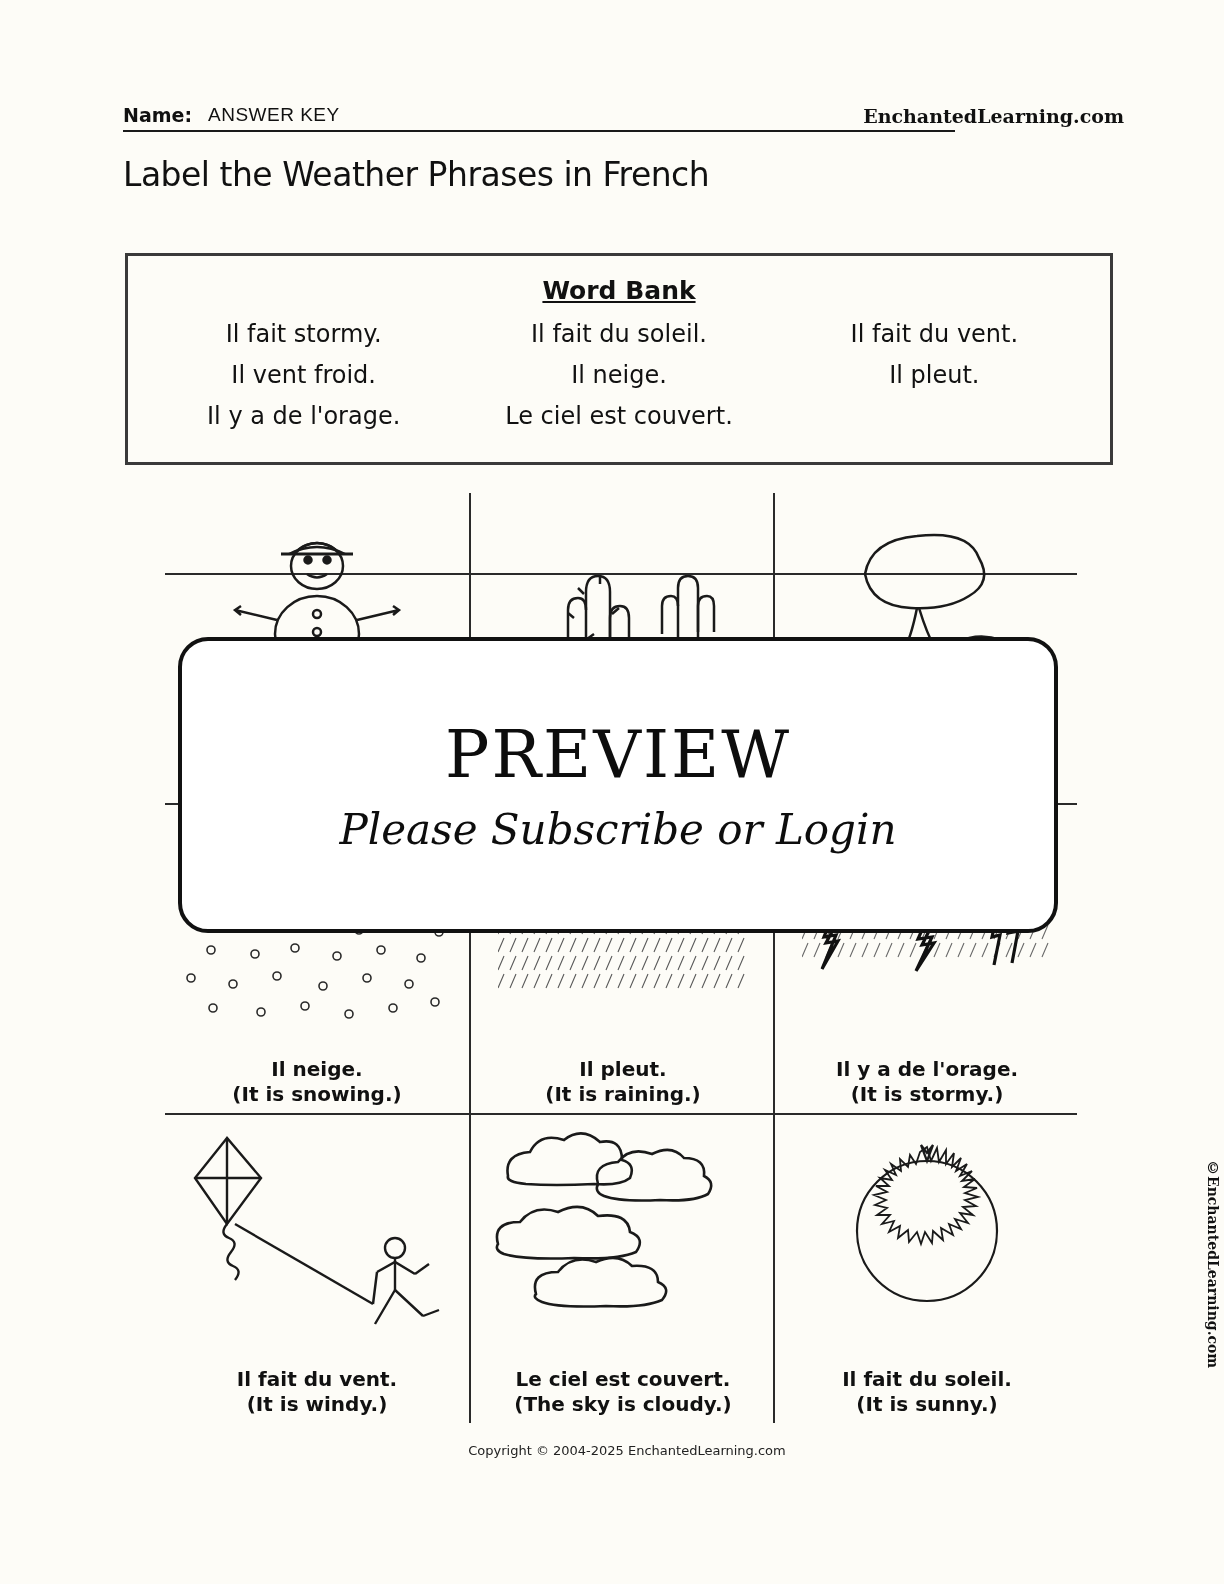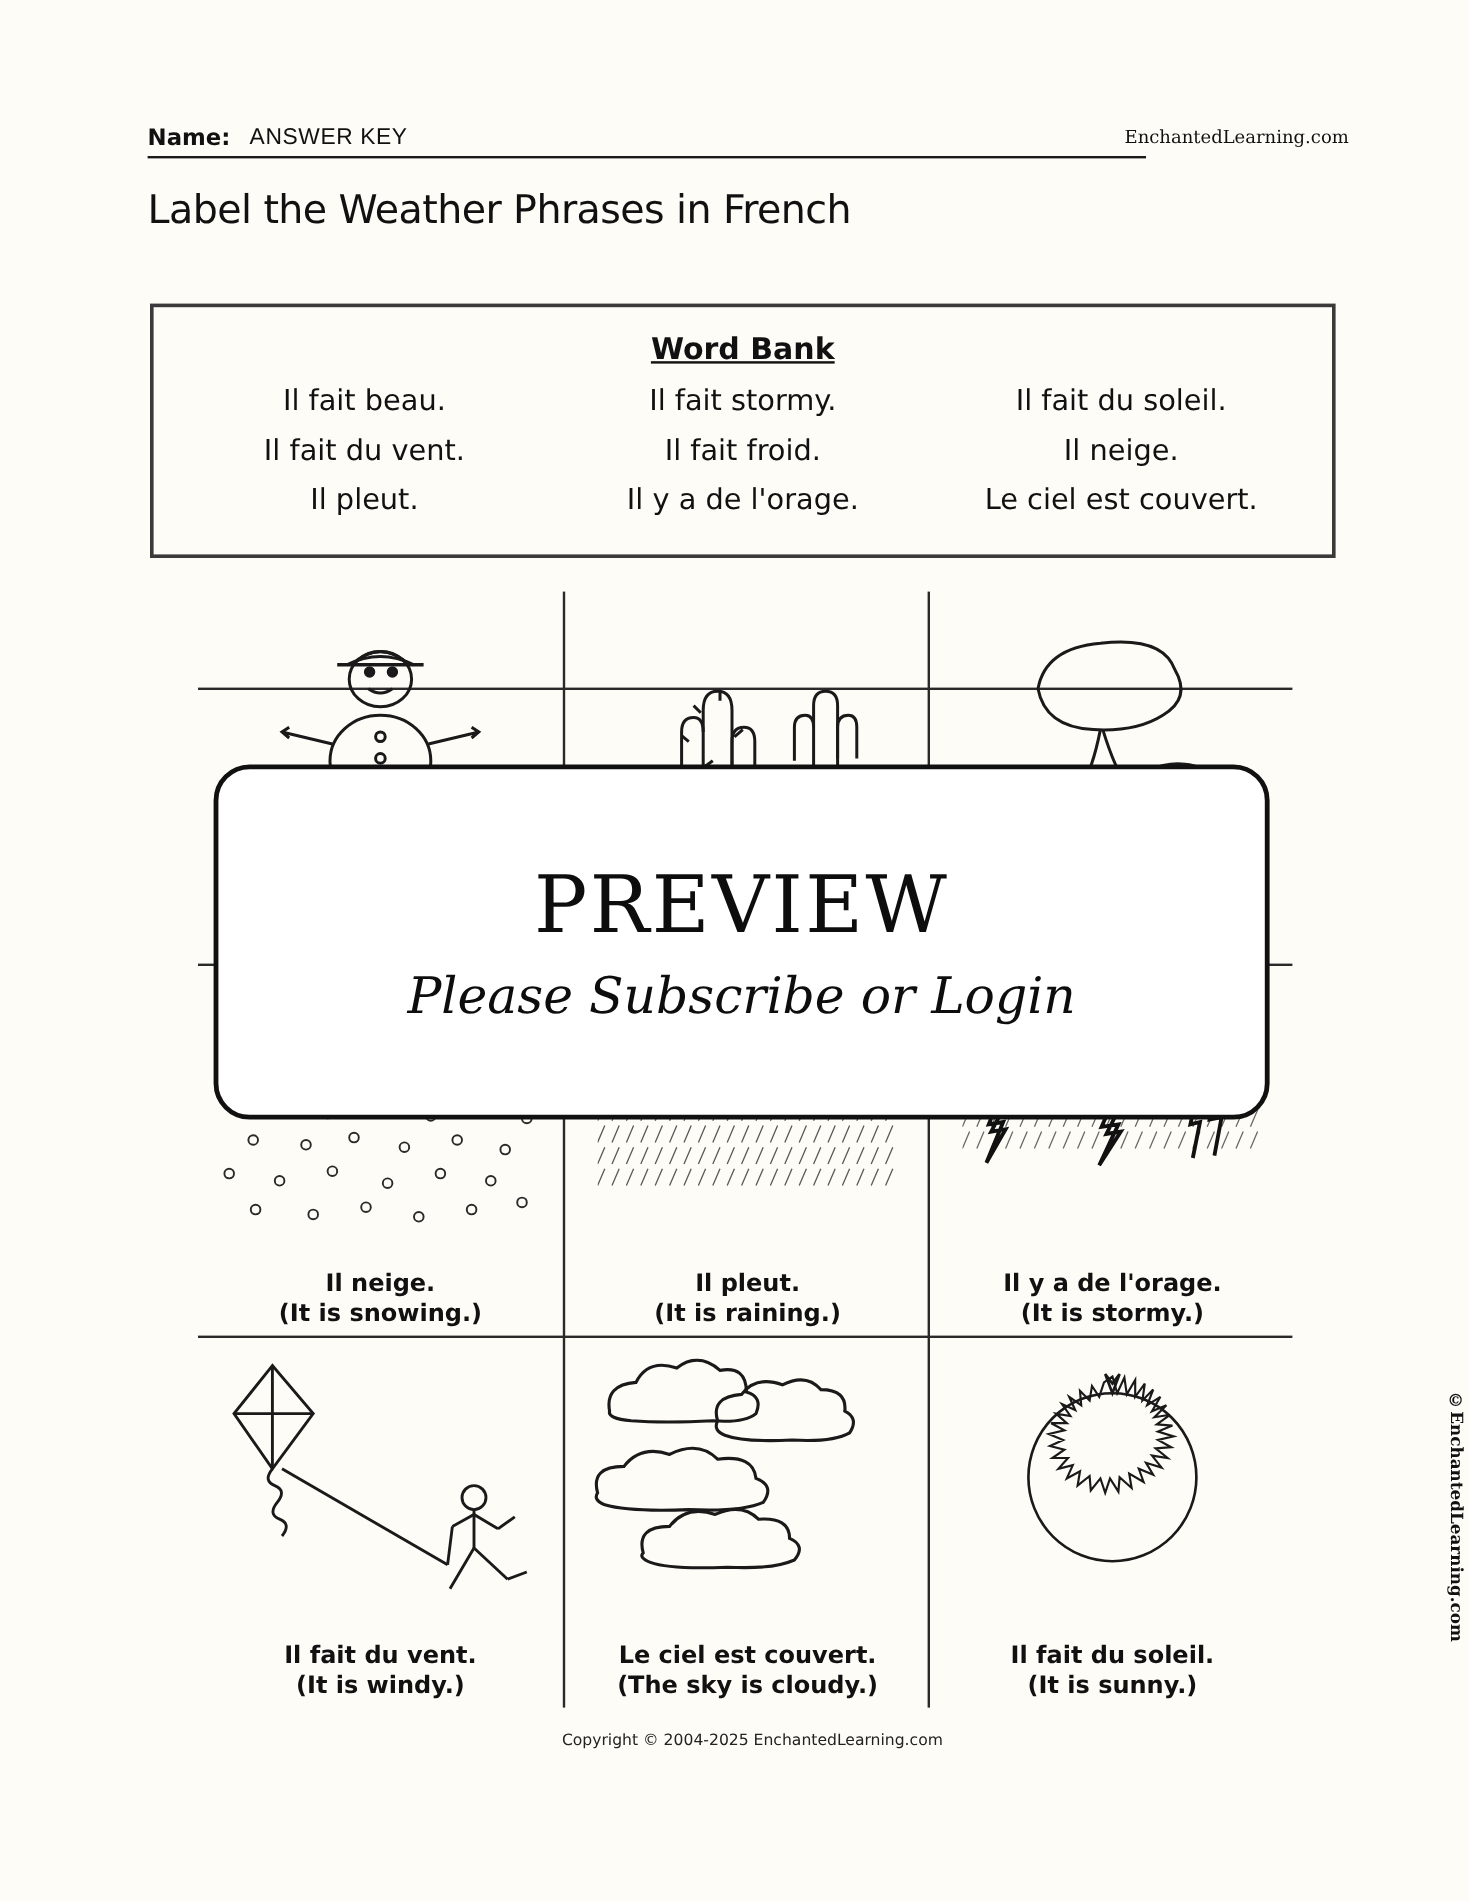--- a/index.html
+++ b/index.html
@@ -42,22 +42,22 @@
   }
   .name-value {
     font-size: 19px;
     font-family: Liberation Sans, sans-serif;
     letter-spacing: 0.5px;
   }
   .brand {
     position: absolute;
     right: 115px;
     top: 105px;
-    font-size: 15px;
-    font-weight: normal;
+    font-size: 19px;
+    font-weight: bold;
     font-family: "DejaVu Serif", serif;
     color: #111;
     letter-spacing: 0px;
   }
 
   .title {
     position: absolute;
     left: 108px;
     top: 155px;
     font-size: 33px;
@@ -215,25 +215,24 @@
     <span class="name-label">Name:</span>
     <span class="name-value">ANSWER KEY</span>
   </div>
   <div class="brand">EnchantedLearning.com</div>
 
   <div class="title">Label the Weather Phrases in French</div>
 
   <div class="wordbank">
     <div class="wordbank-title">Word Bank</div>
     <div class="wb-grid">
-      <div class="wb-cell">Il fait beau.</div>
       <div class="wb-cell">Il fait stormy.</div>
       <div class="wb-cell">Il fait du soleil.</div>
       <div class="wb-cell">Il fait du vent.</div>
-      <div class="wb-cell">Il fait froid.</div>
+      <div class="wb-cell">Il vent froid.</div>
       <div class="wb-cell">Il neige.</div>
       <div class="wb-cell">Il pleut.</div>
       <div class="wb-cell">Il y a de l'orage.</div>
       <div class="wb-cell">Le ciel est couvert.</div>
     </div>
   </div>
 
   <div class="grid">
 
     <div class="gline gh" style="top:80px;"></div>

